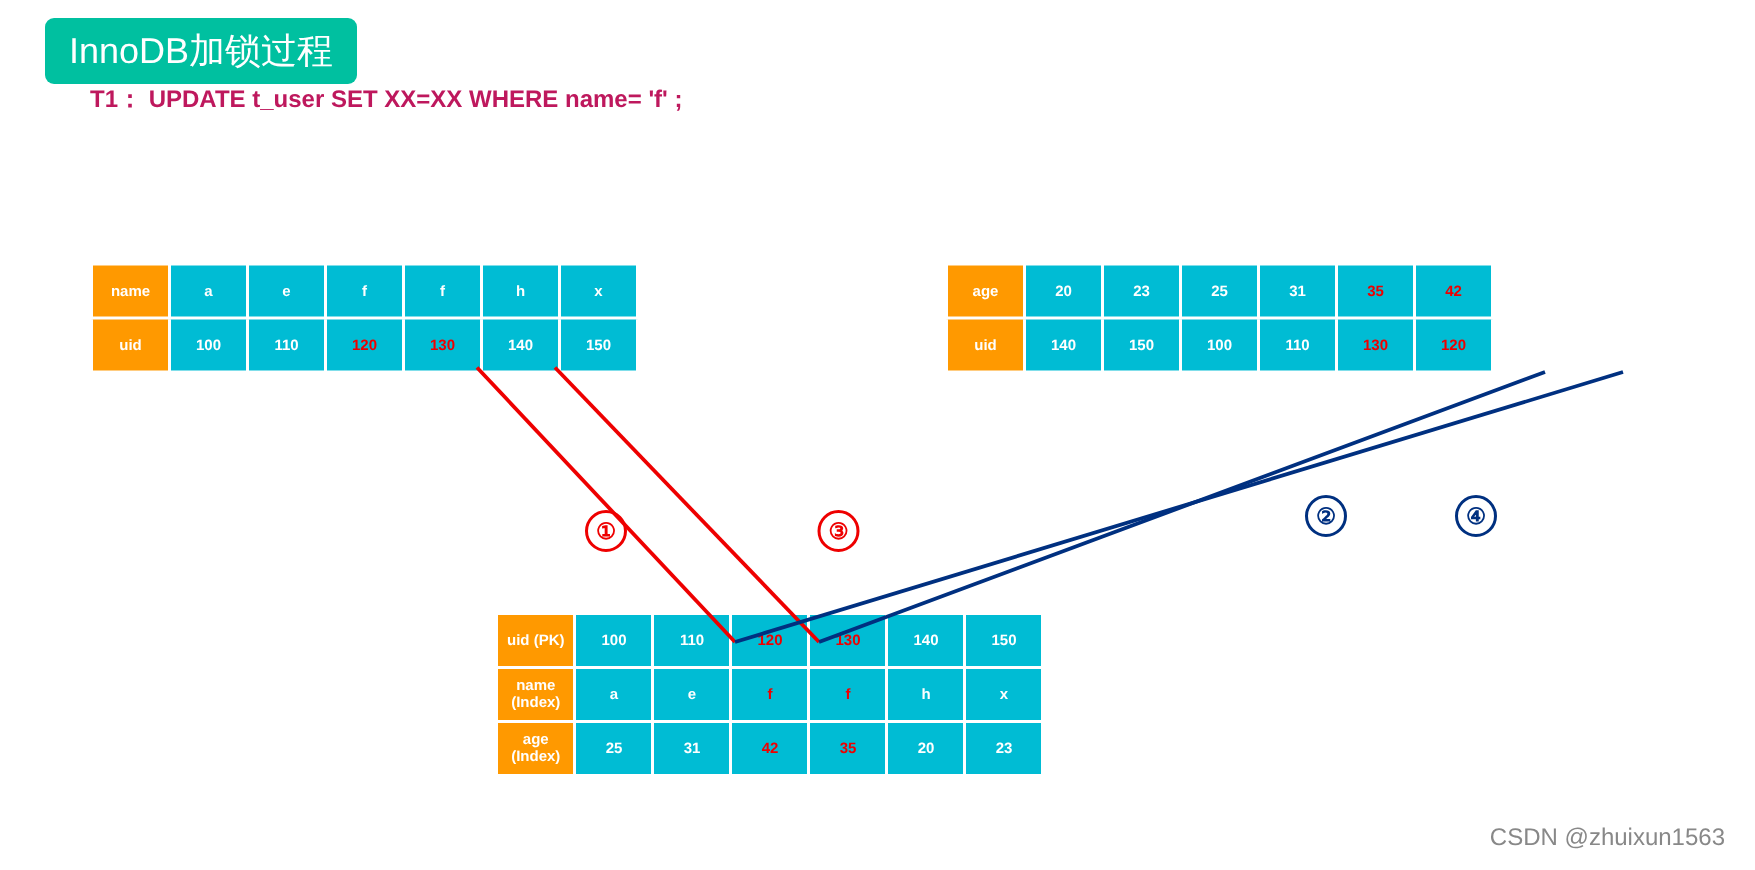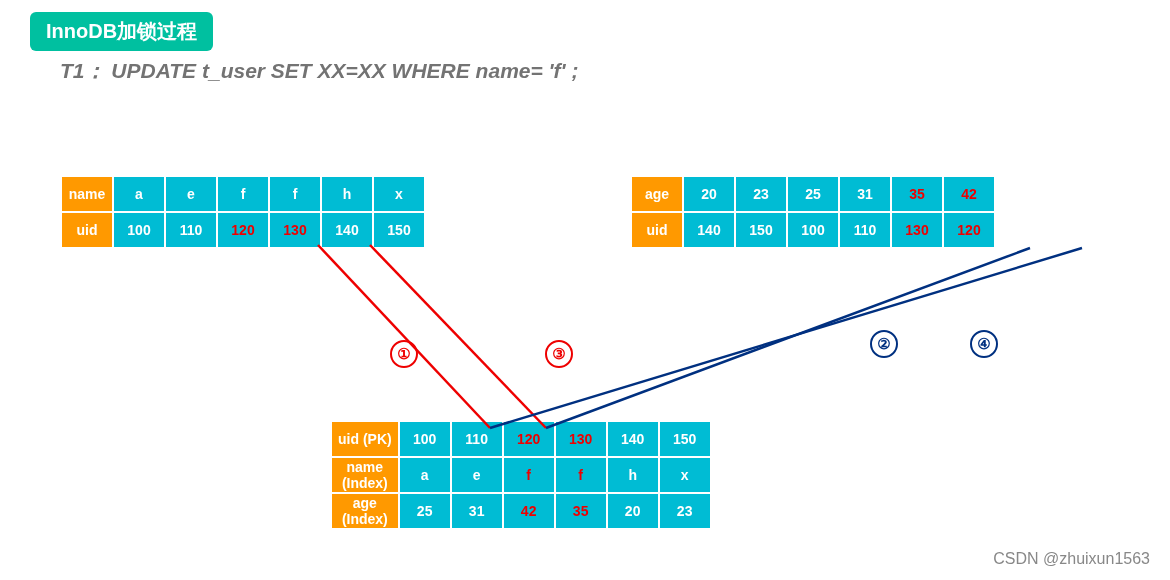--- a/index.html
+++ b/index.html
@@ -11,49 +11,48 @@
       position: relative;
       overflow: hidden;
     }
 
     .title-badge {
       position: absolute;
       top: 12px;
       left: 30px;
       background: #00c0a0;
       color: #fff;
-      font-size: 20px;
-      font-weight: bold;
+      font-size: 24px;
+      font-weight: normal;
       padding: 6px 16px;
       border-radius: 6px;
     }
 
     .sql-block {
       position: absolute;
       top: 55px;
       left: 60px;
     }
     .sql-line {
-      font-size: 21px;
+      font-size: 16px;
       font-weight: bold;
-      color: #737373;
+      color: #be185d;
       line-height: 1.5;
-      font-style: italic;
     }
 
     
     .db-table {
       position: absolute;
       border-collapse: collapse;
     }
     .db-table td {
       border: 2px solid #fff;
       text-align: center;
       font-weight: bold;
-      font-size: 14px;
+      font-size: 10px;
       min-width: 52px;
       height: 36px;
       padding: 0 6px;
     }
     .cell-orange {
       background: #f90;
       color: #fff;
     }
     .cell-teal {
       background: #00bcd4;
@@ -67,21 +66,21 @@
     }
 
     
     .table-age-idx {
       top: 175px;
       left: 630px;
     }
 
     
     .table-pk {
-      top: 420px;
+      top: 408px;
       left: 330px;
     }
 
     
     .arrows-svg {
       position: absolute;
       top: 0;
       left: 0;
       width: 1170px;
       height: 580px;

